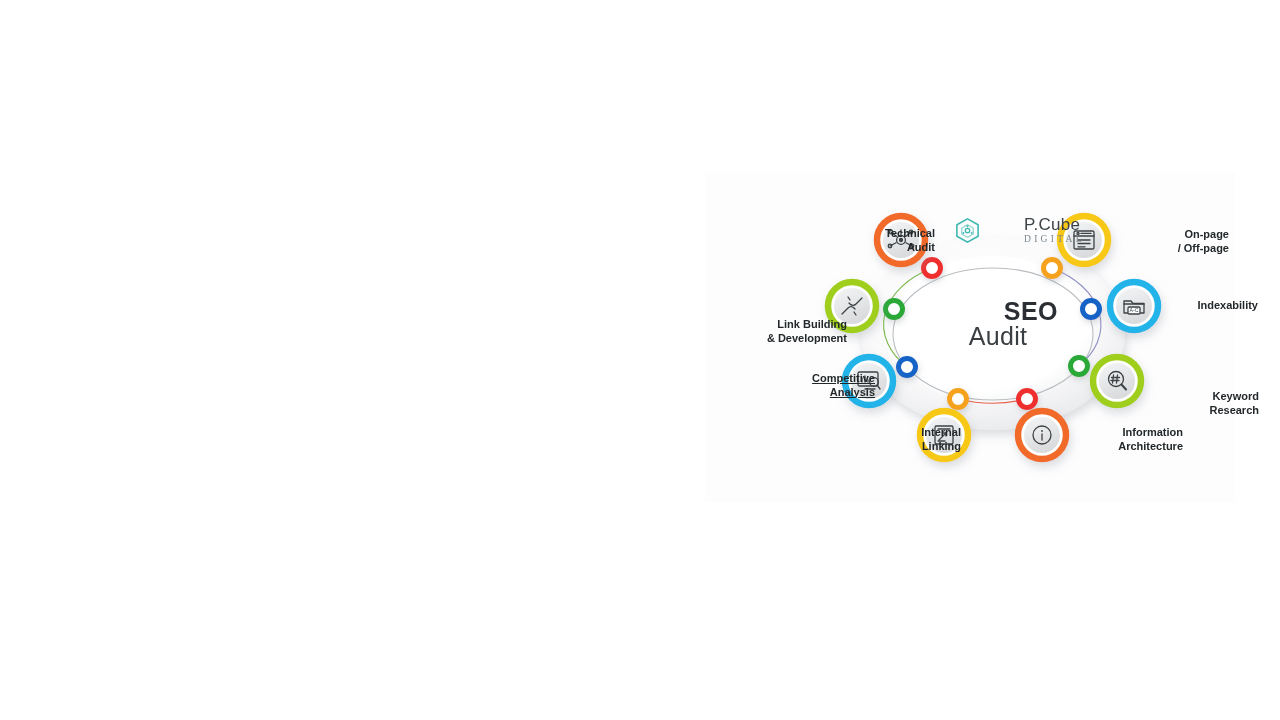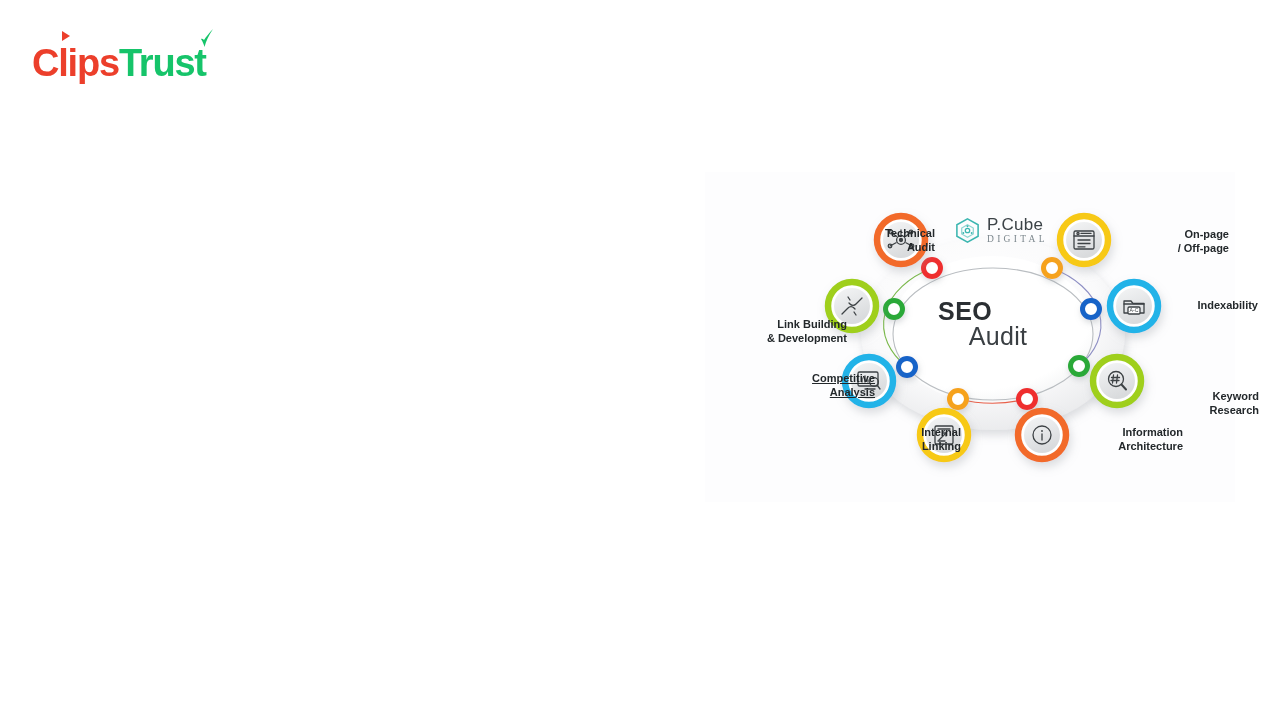--- a/index.html
+++ b/index.html
@@ -80,21 +80,21 @@
 
   
   #pcube-logo {
     position: absolute;
     left: 249px;
     top: 44px;
     display: flex;
     align-items: center;
     gap: 6px;
   }
-  #pcube-logo .pcube-text { line-height: 1; }
+  #pcube-logo .pcube-text { line-height: 1; margin-left: 37px; }
   #pcube-logo .pcube-name {
     font-family: "Liberation Sans", sans-serif;
     font-size: 17px;
     color: #3c4347;
     letter-spacing: 0.3px;
   }
   #pcube-logo .pcube-sub {
     font-family: Liberation Serif, serif;
     font-size: 9.5px;
     color: #7b868c;
@@ -115,21 +115,21 @@
   }
   .node-label.right { text-align: right; }
   .node-label.left  { text-align: right; }
 
   
   #center-seo {
     position: absolute;
     left: 233px;
     top: 127px;
     width: 120px;
-    text-align: left;
+    text-align: right;
     font-family: "Liberation Sans", sans-serif;
     font-size: 25px;
     font-weight: bold;
     color: #2b2f33;
     letter-spacing: 0.5px;
     line-height: 1;
   }
   #center-audit {
     position: absolute;
     left: 233px;
@@ -142,32 +142,20 @@
     color: #3a3f43;
     letter-spacing: 0.3px;
     line-height: 1;
   }
 </style>
 </head>
 <body>
 
 <div id="slide">
 
-  <div id="brand-logo">
-    <span class="word-clips">
-      <span>Clips</span>
-      <span class="logo-play"></span>
-    </span>
-    <span class="word-trust">
-      <span>Trust</span>
-      <svg class="logo-check" viewBox="0 0 16 20">
-        <path d="M2,11 C4,14 5,17 5.5,19 C7,13 10,7 14,1 C10,5 7,9 5,12 C4,11 3,10.5 2,11 Z" fill="#16c46a"></path>
-      </svg>
-    </span>
-  </div>
 
 
   <div id="infographic-panel">
 
     <svg id="infographic-svg" width="530" height="330" viewBox="0 0 530 330">
       <defs>
         <radialGradient id="plateGrad" cx="45%" cy="35%" r="72%">
           <stop offset="0%" stop-color="#ffffff"></stop>
           <stop offset="62%" stop-color="#fafafb"></stop>
           <stop offset="100%" stop-color="#e6e7e9"></stop>

